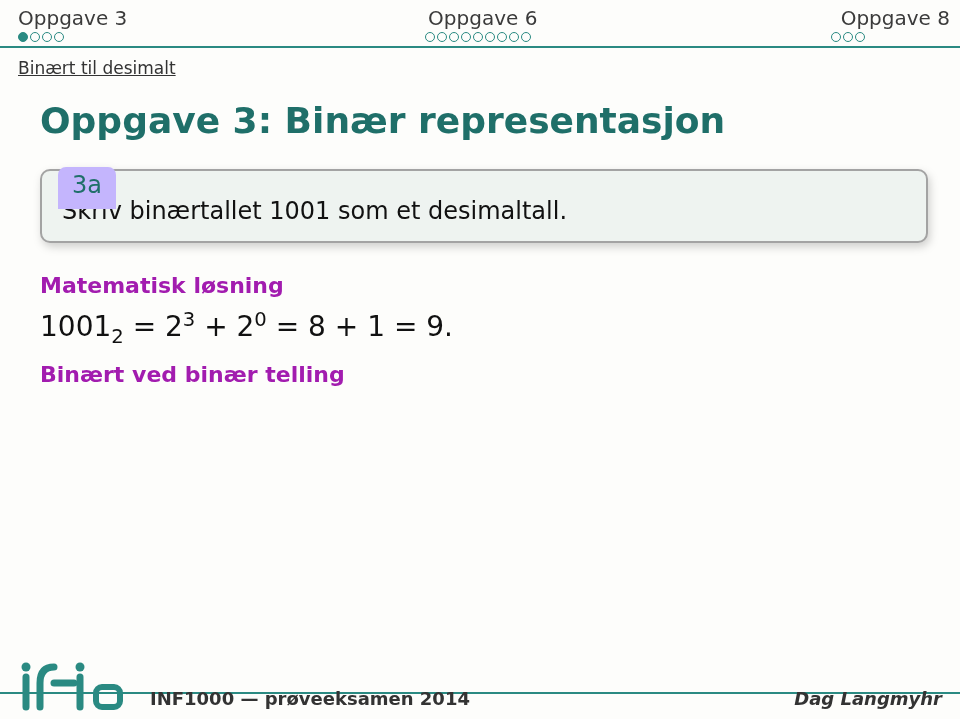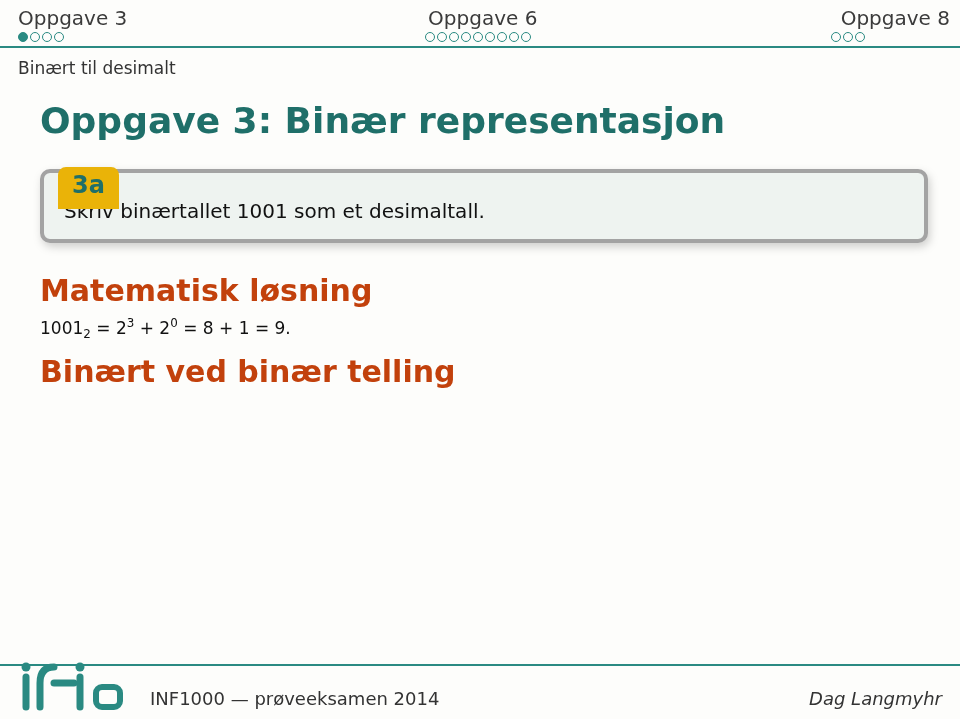--- a/index.html
+++ b/index.html
@@ -38,79 +38,81 @@
     border: 1.5px solid #2a8a82;
   }
   .dot.filled { background: #2a8a82; }
   .rule {
     height: 1.5px; background: #2a8a82; margin: 0 0 6px 0;
   }
   .subtitle {
     padding: 4px 18px 0 18px;
     font-size: 17px;
     color: #333;
+    text-decoration: underline;
   }
   .content {
     padding: 22px 32px 0 40px;
   }
   .h-title {
     color: #1f6f69;
     font-size: 36px;
     font-weight: 600;
     margin-bottom: 28px;
   }
   .box-wrap {
     position: relative;
     margin-bottom: 30px;
     filter: drop-shadow(2px 4px 4px rgba(0,0,0,0.18));
   }
   .box-title {
     position: absolute;
     top: -2px; left: 18px;
-    background: #eab308;
+    background: #c4b5fd;
     border-top-left-radius: 8px;
     border-top-right-radius: 8px;
     padding: 4px 14px 10px 14px;
     font-size: 24px;
-    font-weight: 700;
+    font-weight: 400;
     color: #1f6f69;
     z-index: 2;
   }
   .box-body {
     margin-top: 14px;
     background: #eef3f0;
     border-radius: 10px;
     padding: 26px 20px 16px 20px;
-    font-size: 20px;
+    font-size: 24px;
     color: #111;
-    border: 4px solid #a3a3a3;
+    border: 2px solid #a3a3a3;
     position: relative;
     z-index: 1;
   }
   .heading-teal {
-    color: #c2410c;
-    font-size: 30px;
+    color: #a21caf;
+    font-size: 22px;
     font-weight: 700;
     margin-top: 8px;
     margin-bottom: 6px;
   }
   .mathline {
-    font-size: 17px;
+    font-size: 28px;
     color: #111;
     line-height: 1.6;
     margin-bottom: 10px;
   }
   sub { font-size: 0.7em; vertical-align: sub; }
   sup { font-size: 0.7em; vertical-align: super; }
   .footer {
     position: absolute;
     left: 0; right: 0; bottom: 0;
-    height: 55px;
+    height: 27px;
     display: flex;
     align-items: center;
+    font-weight: bold;
   }
   .footer-rule {
     position: absolute;
     left: 0; right: 0; top: 0;
     height: 1.5px; background: #2a8a82;
   }
   .logo {
     position: absolute;
     left: 8px; bottom: 2px;
     width: 120px; height: 58px;

